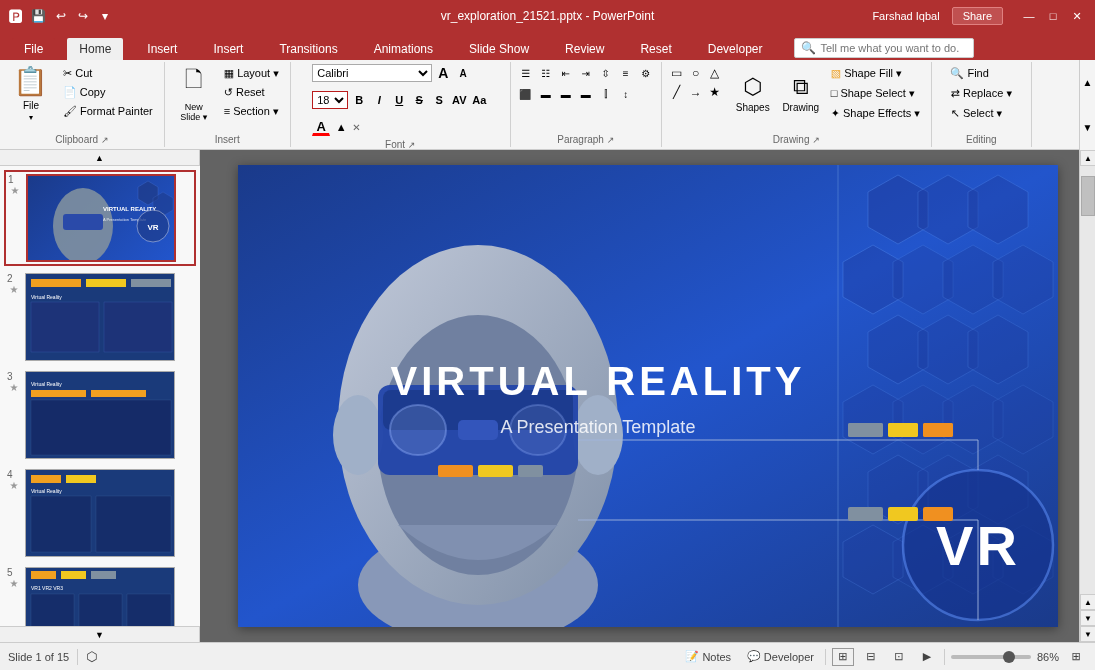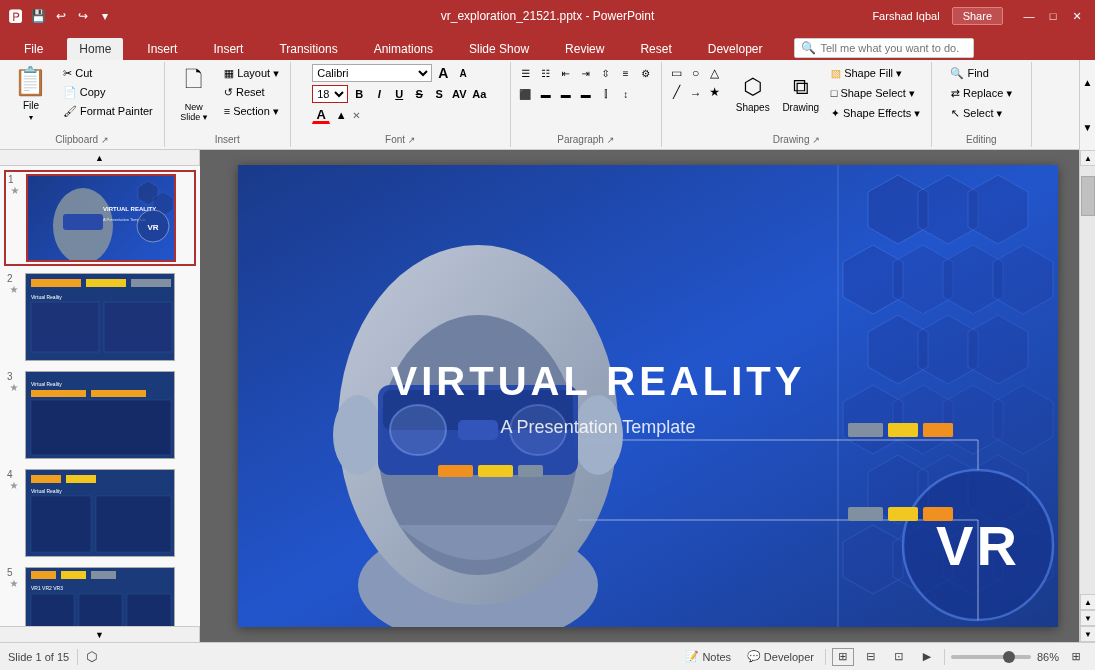--- a/index.html
+++ b/index.html
@@ -174,21 +174,21 @@
         <div class="ribbon-btn-small">
           <span>≡</span>
           <span>Section ▾</span>
         </div>
       </div>
     </div>
     <div class="ribbon-group-label">Insert</div>
   </div>
 
   <div class="ribbon-group font-group">
-    <div class="ribbon-group-content" style="flex-direction:column; gap:2px;">
+    <div class="ribbon-group-content" style="flex-direction:column; gap:8px;">
       <div class="font-row">
         <select class="font-select">
           <option>Calibri</option>
         </select>
         <span class="font-btn" style="font-size:14px;">A</span>
         <span class="font-btn" style="font-size:10px;">A</span>
       </div>
       <div class="font-row">
         <select class="font-size-select">
           <option>18</option>

